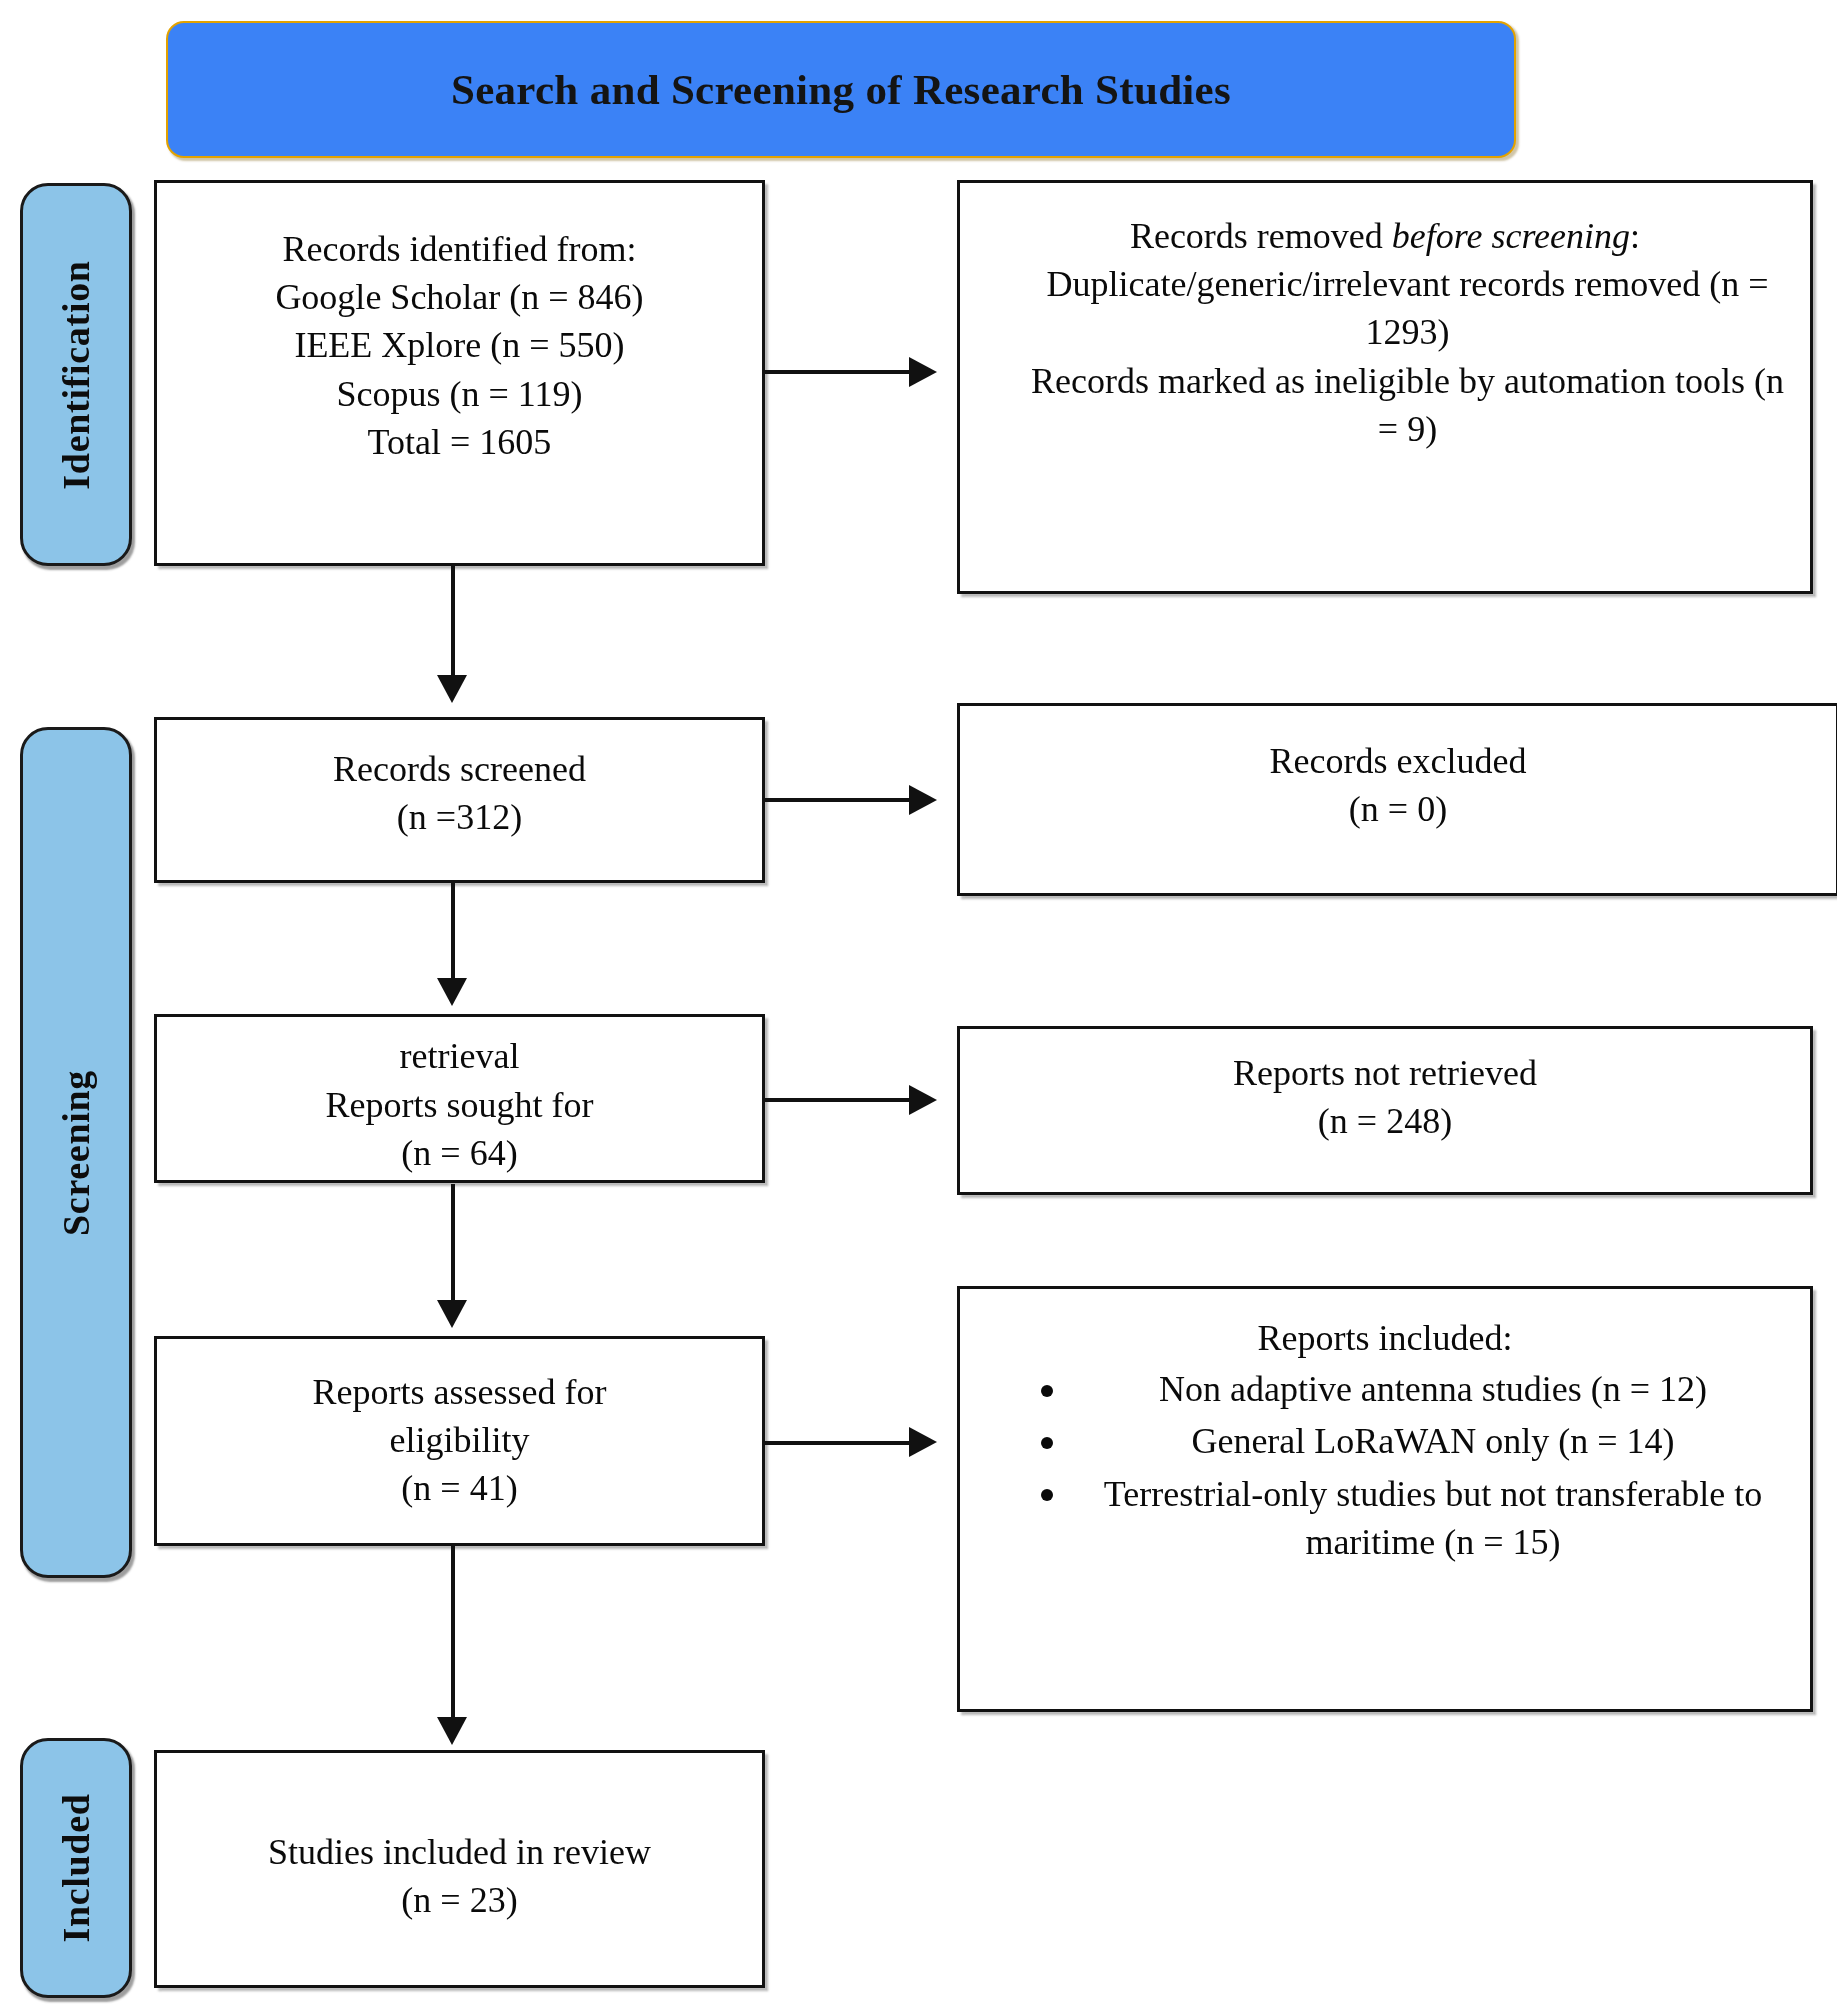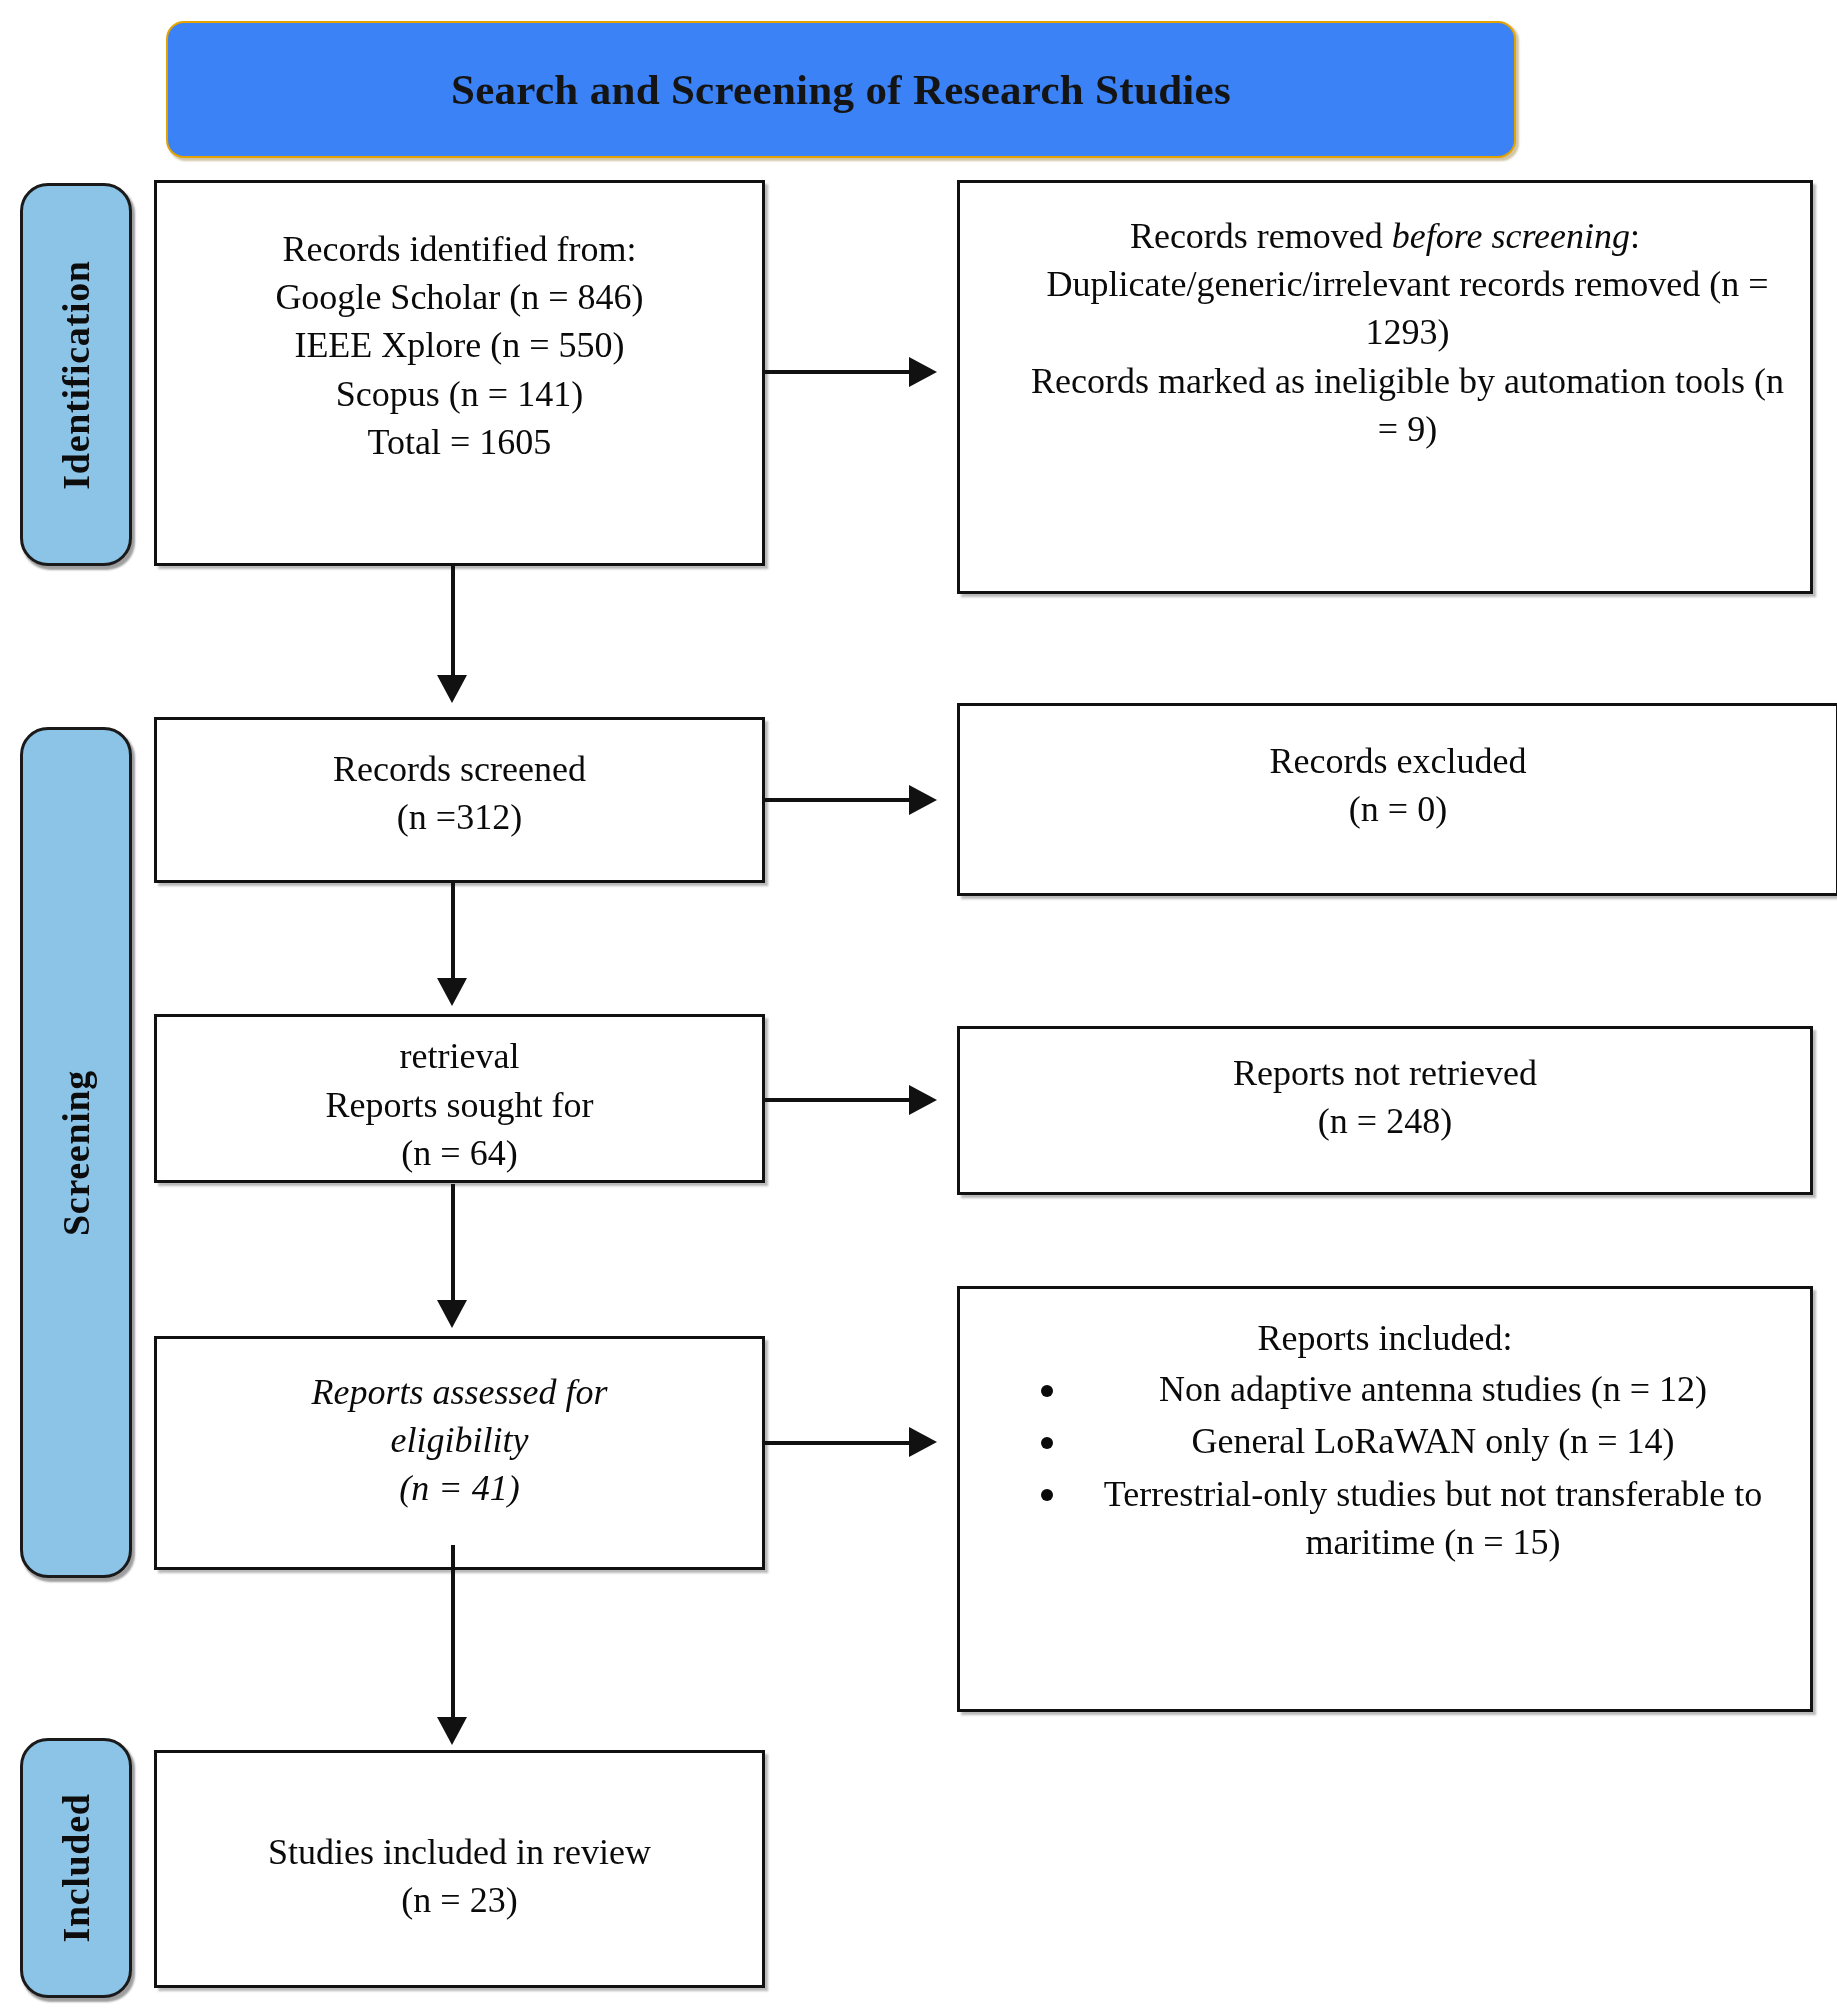--- a/index.html
+++ b/index.html
@@ -160,21 +160,21 @@
 
   <div class="pill" style="left:19.6px; top:1738px; width:112px; height:260px;">
     <span class="pill-label">Included</span>
   </div>
 
   <div class="box" style="left:154px; top:180px; width:611px; height:386px;">
     <div class="box-inner" style="padding-top:42px;">
       <div class="line">Records identified from:</div>
       <div class="line">Google Scholar (n = 846)</div>
       <div class="line">IEEE Xplore (n = 550)</div>
-      <div class="line">Scopus (n = 141)</div>
+      <div class="line">Scopus (n = 119)</div>
       <div class="line">Total = 1605</div>
     </div>
   </div>
 
   <div class="hline" style="left:765px; top:370px; width:144px;"></div>
   <div class="arrow-right" style="left:909px; top:357px;"></div>
 
   <div class="box" style="left:957px; top:180px; width:856px; height:414px;">
     <div class="box-inner" style="padding-top:29px;">
       <div class="line"><span>Records removed </span><span class="ital">before screening</span><span>:</span></div>
@@ -222,21 +222,21 @@
   <div class="box" style="left:957px; top:1026px; width:856px; height:169px;">
     <div class="box-inner" style="padding-top:19.6px;">
       <div class="line">Reports not retrieved</div>
       <div class="line">(n = 248)</div>
     </div>
   </div>
 
   <div class="vline" style="left:451px; top:1184px; width:3.5px; height:119px;"></div>
   <div class="arrow-down" style="left:437px; top:1300px;"></div>
 
-  <div class="box" style="left:154px; top:1336px; width:611px; height:234px;font-style:italic;">
+  <div class="box" style="left:154px; top:1336px; width:611px; height:210px;">
     <div class="box-inner" style="padding-top:29px;">
       <div class="line">Reports assessed for</div>
       <div class="line">eligibility</div>
       <div class="line">(n = 41)</div>
     </div>
   </div>
 
   <div class="hline" style="left:765px; top:1441px; width:144px;"></div>
   <div class="arrow-right" style="left:909px; top:1427px;"></div>
 

